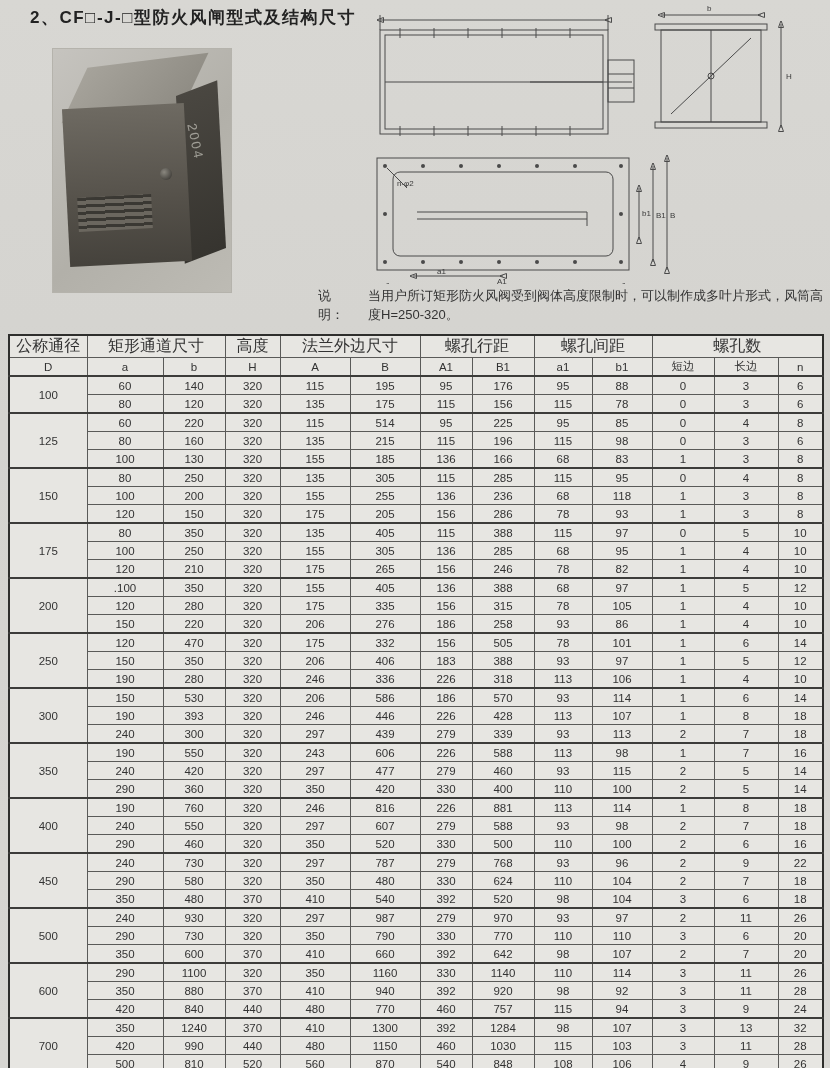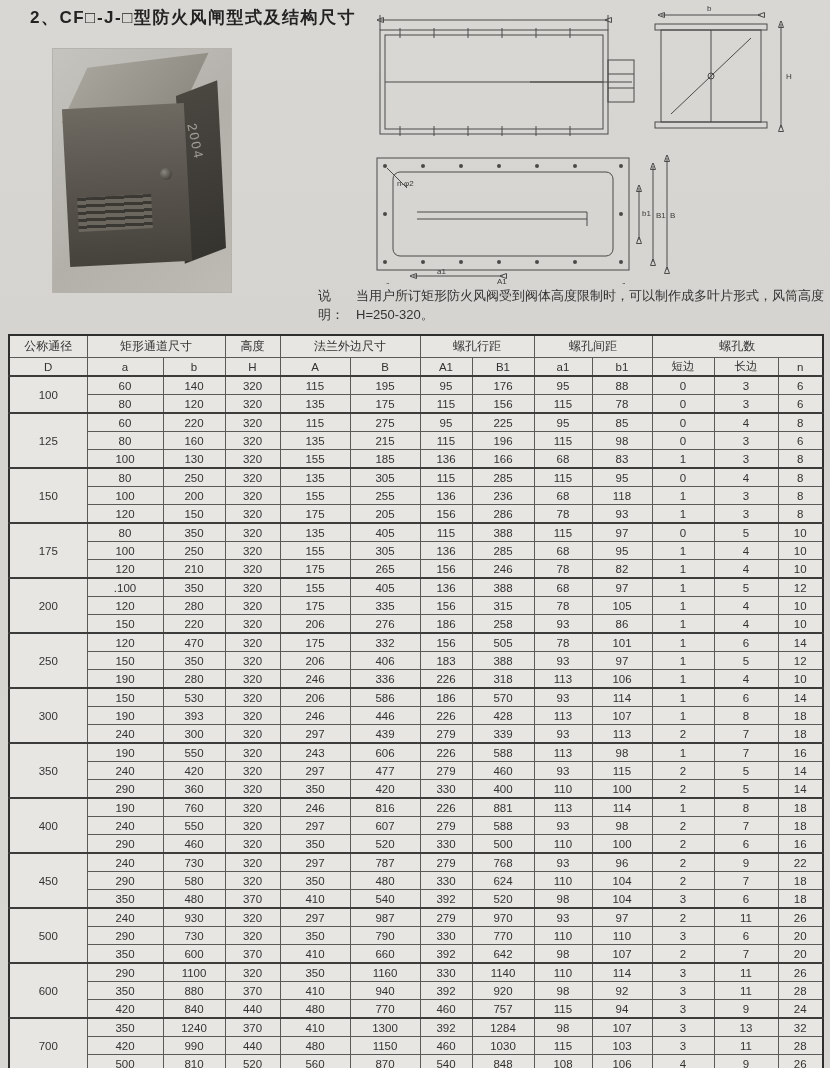--- a/index.html
+++ b/index.html
@@ -26,33 +26,33 @@
           background:repeating-linear-gradient(180deg,#3a3833 0 3px,#6b675f 3px 7px);
           transform:rotate(-3deg);}
   .handle{position:absolute;left:108px;top:120px;width:12px;height:12px;border-radius:50%;
           background:radial-gradient(circle at 35% 35%,#8a877f,#2e2c28);}
   .watermark{position:absolute;right:18px;top:86px;font-size:13px;color:rgba(235,233,224,.55);
              transform:rotate(78deg);letter-spacing:2px;}
   
   .note{position:absolute;left:318px;top:287px;width:506px;font-size:13px;
         line-height:1.45;color:#333;display:flex;}
   .note .lbl{flex:0 0 38px;}
-  .note .body{flex:1;}
+  .note .body{flex:1;margin-left:12px;}
   
   .drawings{position:absolute;left:355px;top:6px;}
   .drawings line,.drawings rect,.drawings path,.drawings circle{
       stroke:#4a4a4a;fill:none;stroke-width:1;}
   .drawings circle.dot{fill:#4a4a4a;stroke:none;}
   .drawings text{fill:#3a3a3a;font-size:8px;stroke:none;font-family:"Liberation Sans",sans-serif;}
   
   table.dim{position:absolute;left:8px;top:334px;width:814px;border-collapse:collapse;
             table-layout:fixed;background:#e7e6e2;}
   table.dim th,table.dim td{border:1px solid #5a5a58;padding:0;text-align:center;
             font-weight:400;color:#333;overflow:hidden;white-space:nowrap;}
-  table.dim th{font-size:12px;height:21px;}
+  table.dim th{font-size:16px;height:21px;}
   table.dim tr.h2 th{font-size:11.5px;height:17px;}
   table.dim td{font-size:11.5px;height:17px;}
   table.dim{border:2px solid #2e2e2c;}
   table.dim tr.g-first td{border-top:2px solid #3c3c3a;}
   td.dcell{background:#e7e6e2;}
 </style>
 </head>
 <body>
 
 <div class="page">
@@ -228,21 +228,21 @@
           <td>0</td>
           <td>3</td>
           <td>6</td>
         </tr>
         <tr class="g-first">
           <td rowspan="3" class="dcell">125</td>
           <td>60</td>
           <td>220</td>
           <td>320</td>
           <td>115</td>
-          <td>275</td>
+          <td>514</td>
           <td>95</td>
           <td>225</td>
           <td>95</td>
           <td>85</td>
           <td>0</td>
           <td>4</td>
           <td>8</td>
         </tr>
         <tr>
           <td>80</td>

